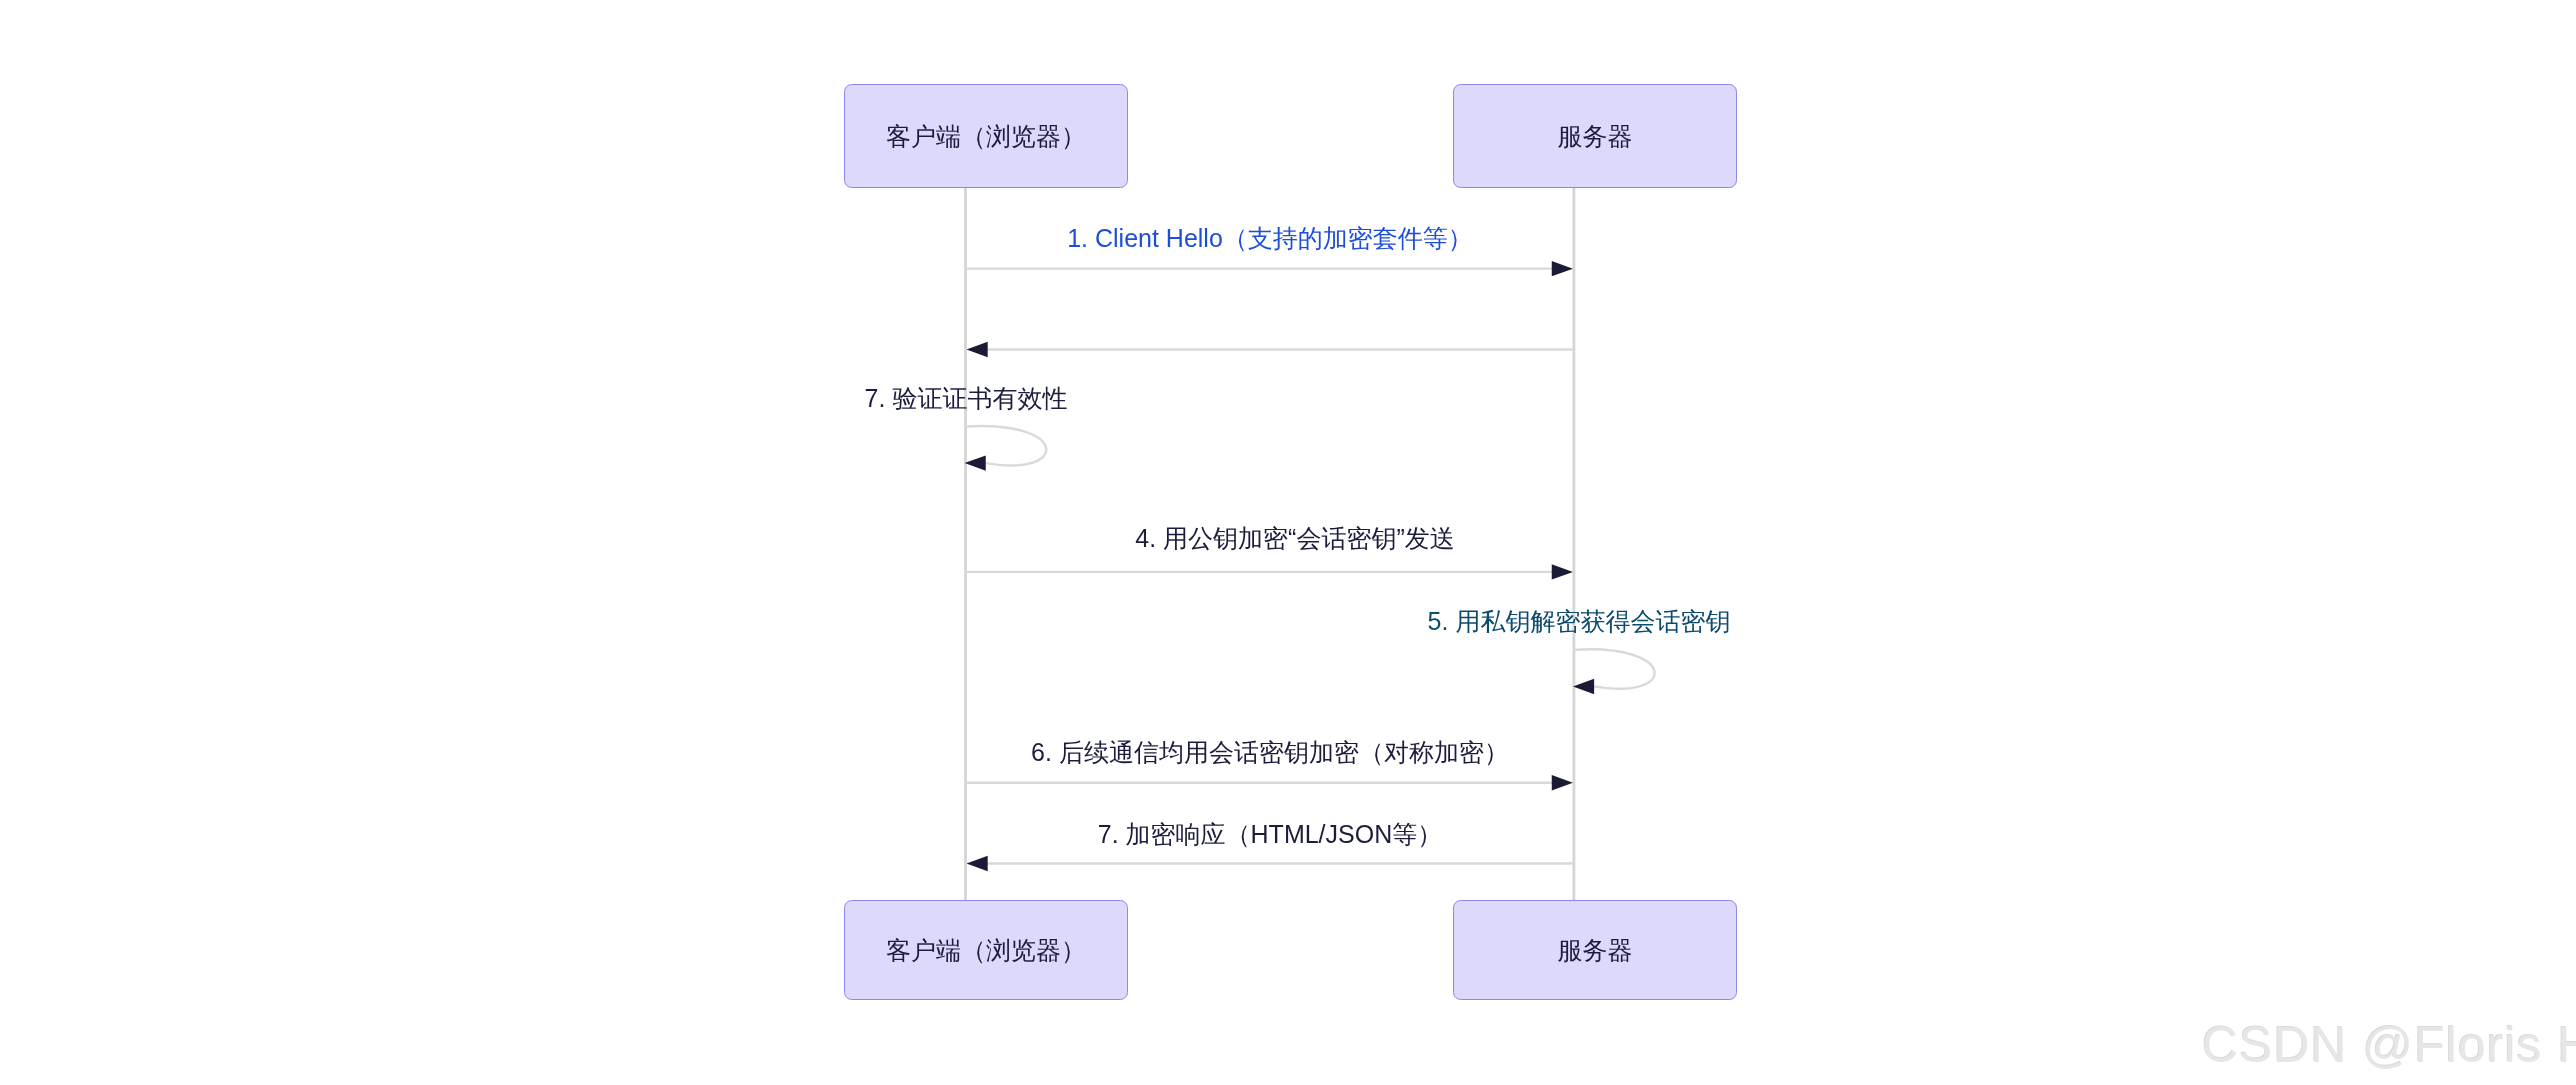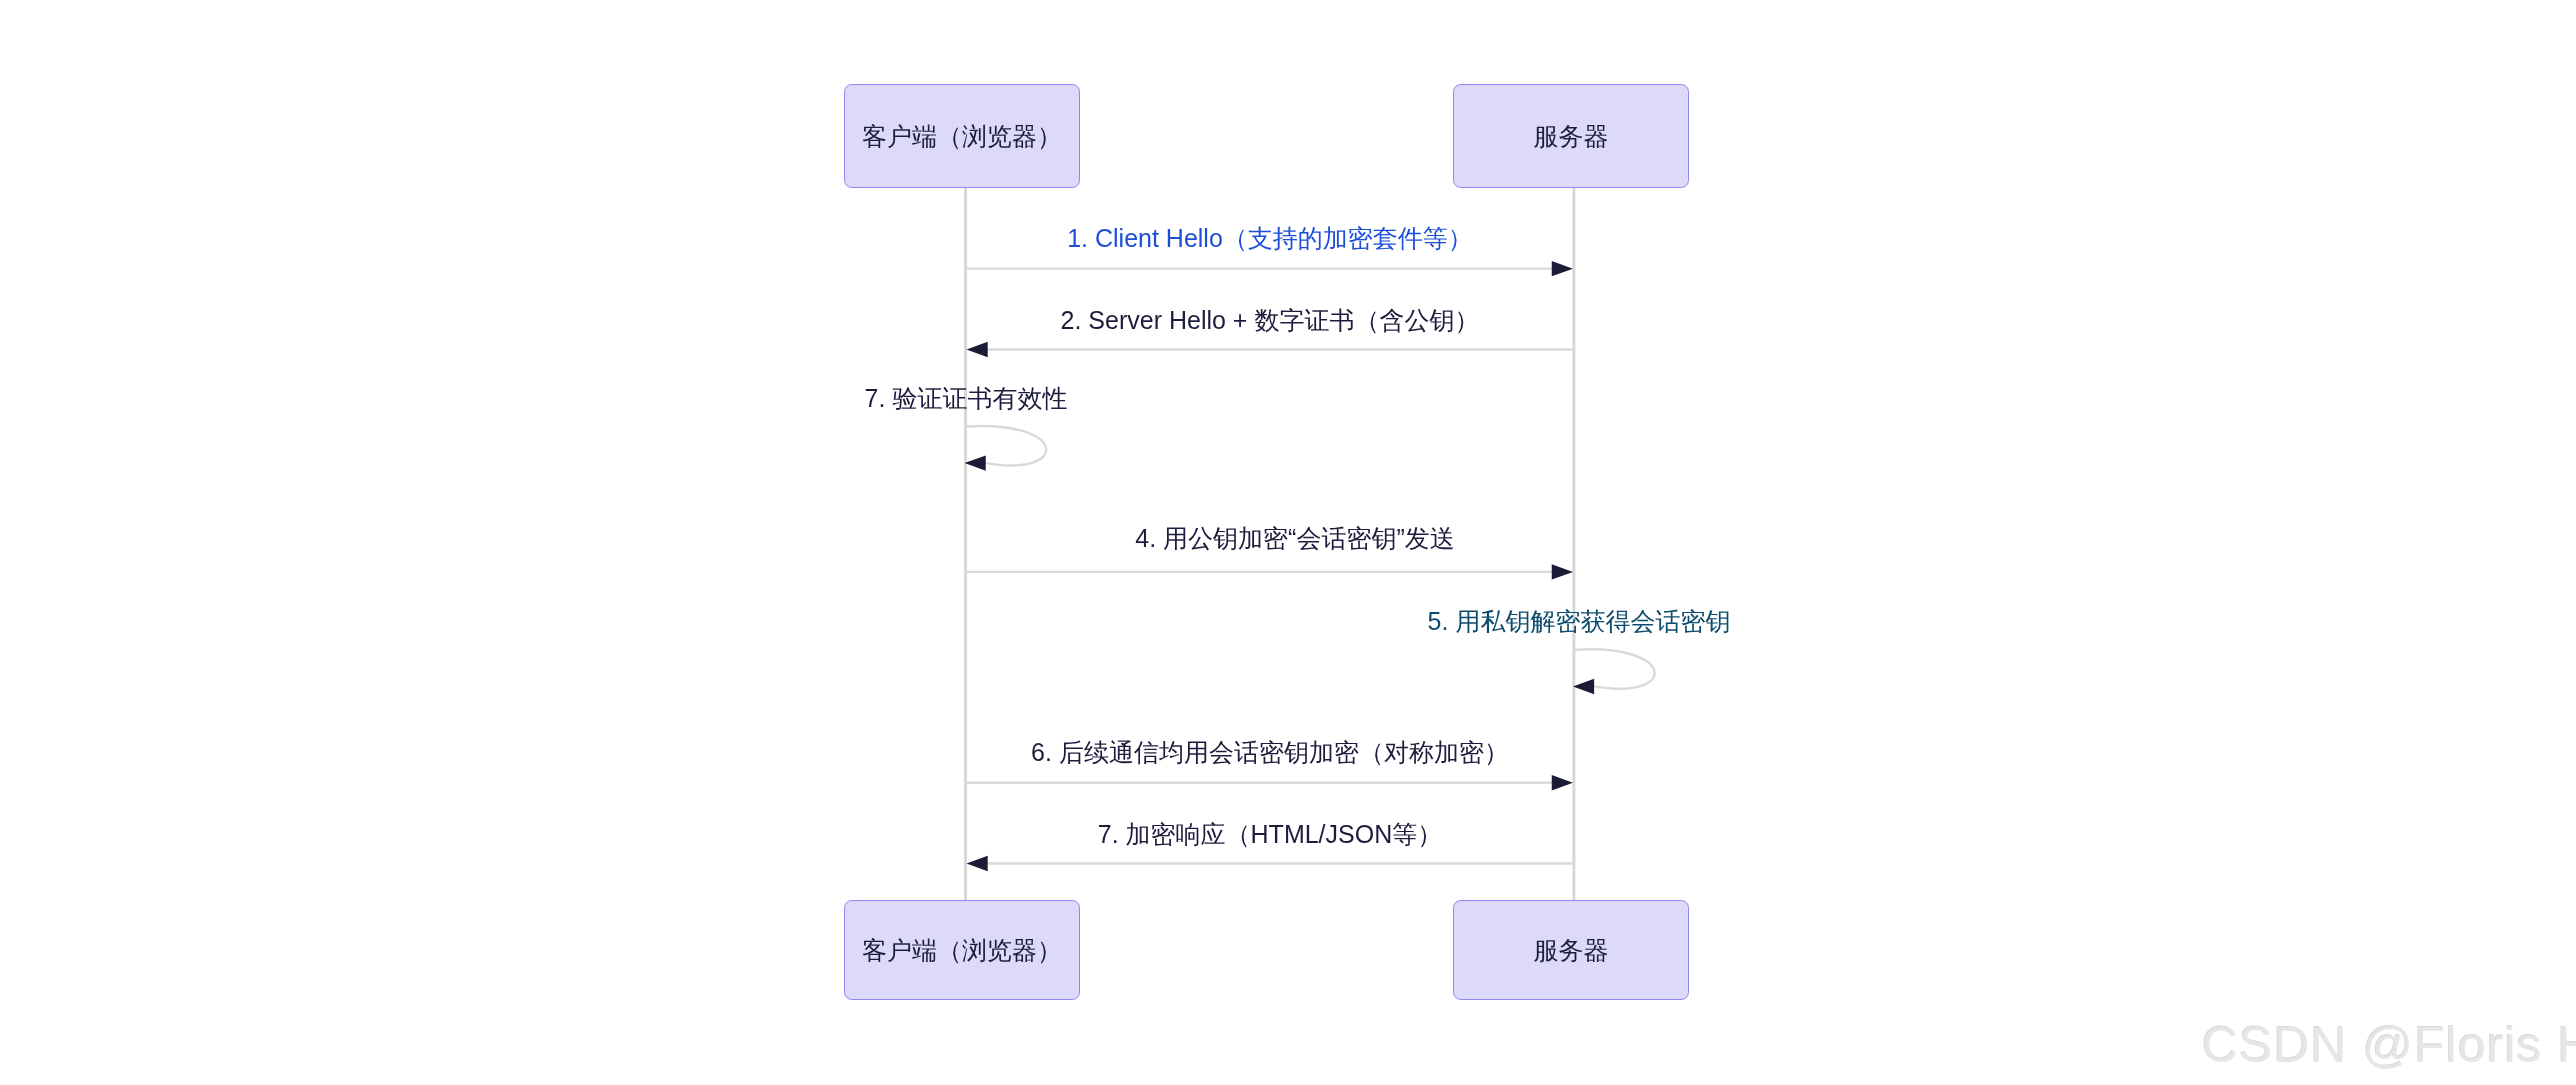--- a/index.html
+++ b/index.html
@@ -6,21 +6,21 @@
   #stage{
     position:relative;
     width:2576px;height:1086px;
     background:#ffffff;
     overflow:hidden;
     font-family:"Liberation Sans","DejaVu Sans",sans-serif;
   }
   #diagram-svg{position:absolute;left:0;top:0;}
   .actor{
     position:absolute;
-    width:236px;height:104px;
+    width:284px;height:104px;
     border:1.9px solid #8d88ef;
     border-radius:7.7px;
     display:flex;align-items:center;justify-content:center;
     font-size:25px;
     box-sizing:border-box;
     text-align:center;
   }
   .a-tl{left:844px;top:84px;}
   .a-tr{left:1453px;top:84px;}
   .a-bl{left:844px;top:900px;height:100px;}
@@ -80,21 +80,20 @@
     <line x1="1016" y1="897" x2="1635" y2="897" stroke-width="2.5" stroke="#d9d9d9"></line>
     <polygon points="1004,897 1026,889 1026,905" fill="#1b1b35"></polygon>
   </svg>
 
   <div class="actor a-tl" style="background-color: rgb(220, 217, 251); border-color: rgb(141, 136, 239); color: rgb(28, 28, 60);">客户端（浏览器）</div>
   <div class="actor a-tr" style="background-color: rgb(220, 217, 251); border-color: rgb(141, 136, 239); color: rgb(28, 28, 60);">服务器</div>
   <div class="actor a-bl" style="background-color: rgb(220, 217, 251); border-color: rgb(141, 136, 239); color: rgb(28, 28, 60);">客户端（浏览器）</div>
   <div class="actor a-br" style="background-color: rgb(220, 217, 251); border-color: rgb(141, 136, 239); color: rgb(28, 28, 60);">服务器</div>
 
   <div class="msg m1" style="color: #1d4ed8;">1. Client Hello（支持的加密套件等）</div>
-  <div class="msg m2" style="color: rgb(28, 28, 60);">2. Server Hello + 数字证书（含公钥）</div>
   <div class="msg m3" style="color: rgb(28, 28, 60);">7. 验证证书有效性</div>
   <div class="msg m4" style="color: rgb(28, 28, 60);">4. 用公钥加密“会话密钥”发送</div>
   <div class="msg m5" style="color: #0c4a6e;">5. 用私钥解密获得会话密钥</div>
   <div class="msg m6" style="color: rgb(28, 28, 60);">6. 后续通信均用会话密钥加密（对称加密）</div>
   <div class="msg m7" style="color: rgb(28, 28, 60);">7. 加密响应（HTML/JSON等）</div>
 
   <div class="watermark" style="color: rgb(230, 230, 230);">CSDN @Floris He</div>
 
 </div>
 

